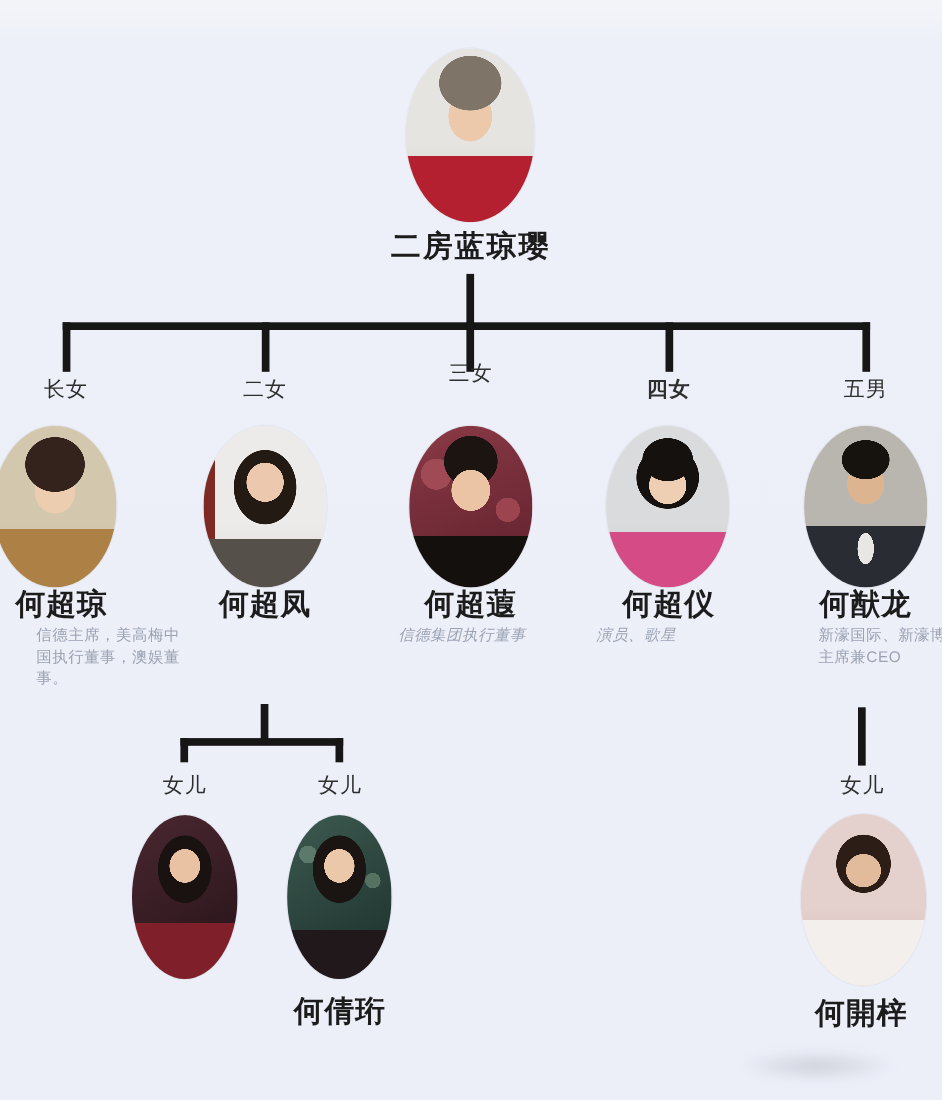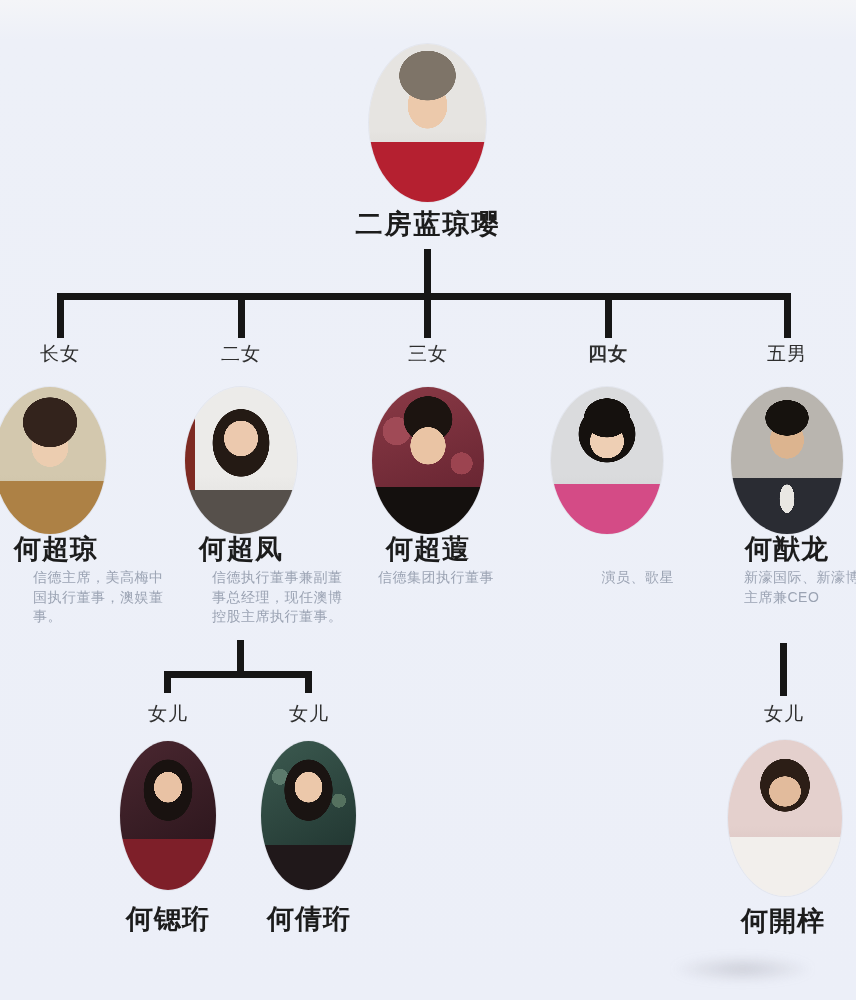--- a/index.html
+++ b/index.html
@@ -107,21 +107,21 @@
     position:absolute;width:160px;
     text-align:center;font-size:27px;font-weight:bold;color:#1c1c1c;
     letter-spacing:1px;
   }
   .person-desc{
     position:absolute;top:568px;
     font-size:14px;line-height:19.5px;color:#9ba3b3;
     letter-spacing:0.5px;word-break:break-all;
   }
   .desc-left{text-align:left;margin-left:28px;}
-  .desc-center{text-align:right;}
+  .desc-center{text-align:left;font-style:italic;}
   .watermark{
     position:absolute;left:640px;top:950px;width:205px;height:38px;
     background:radial-gradient(ellipse 50% 50% at 50% 50%,rgba(130,130,142,0.30) 0,rgba(130,130,142,0) 70%);
     filter:blur(5px);
   }
 </style>
 </head>
 <body>
 
 <div class="canvas">
@@ -132,55 +132,54 @@
   <div class="line" style="left:424px;top:249px;width:7px;height:48px;"></div>
   <div class="line" style="left:57px;top:293px;width:734px;height:7px;"></div>
   <div class="line" style="left:57px;top:293px;width:7px;height:45px;"></div>
   <div class="line" style="left:238px;top:293px;width:7px;height:45px;"></div>
   <div class="line" style="left:424px;top:293px;width:7px;height:45px;"></div>
   <div class="line" style="left:605px;top:293px;width:7px;height:45px;"></div>
   <div class="line" style="left:784px;top:293px;width:7px;height:45px;"></div>
 
   <div class="relation" style="left:10px;top:341px;">长女</div>
   <div class="relation" style="left:191px;top:341px;">二女</div>
-  <div class="relation" style="left:378px;top:341px;">三女</div>
+  <div class="relation" style="left:378px;top:326px;">三女</div>
   <div class="relation" style="left:558px;top:341px;font-weight:bold;">四女</div>
   <div class="relation" style="left:737px;top:341px;">五男</div>
 
   <div class="portrait p-chiuking" style="left:-6px;top:387px;width:112px;height:147px;"></div>
   <div class="portrait p-chiufung" style="left:185px;top:387px;width:112px;height:147px;"></div>
   <div class="portrait p-chiuha" style="left:372px;top:387px;width:112px;height:147px;"></div>
   <div class="portrait p-chiuyee" style="left:551px;top:387px;width:112px;height:147px;"></div>
   <div class="portrait p-lawrence" style="left:731px;top:387px;width:112px;height:147px;"></div>
 
   <div class="person-name" style="left:-24px;top:531px;">何超琼</div>
   <div class="person-name" style="left:348px;top:531px;">何超蕸</div>
   <div class="person-name" style="left:161px;top:531px;">何超凤</div>
+  <div class="person-name" style="left:528px;top:531px;">何超仪</div>
   <div class="person-name" style="left:707px;top:531px;">何猷龙</div>
 
   <div class="person-desc desc-left" style="left:5px;width:132px;">信德主席，美高梅中国执行董事，澳娱董事。</div>
-  <div class="person-desc desc-left" style="left:184px;width:134px;">信德执行董事兼副董事总经理，现任澳博控股主席执行董事。</div>
   <div class="person-desc desc-center" style="left:362px;width:132px;">信德集团执行董事</div>
   <div class="person-desc desc-center" style="left:542px;width:132px;">演员、歌星</div>
   <div class="person-desc desc-left" style="left:716px;width:134px;">新濠国际、新濠博亚主席兼CEO</div>
 
   <div class="line" style="left:237px;top:640px;width:7px;height:36px;"></div>
   <div class="line" style="left:164px;top:671px;width:148px;height:7px;"></div>
   <div class="line" style="left:164px;top:671px;width:7px;height:22px;"></div>
   <div class="line" style="left:305px;top:671px;width:7px;height:22px;"></div>
 
   <div class="line" style="left:780px;top:643px;width:7px;height:53px;"></div>
 
   <div class="relation" style="left:118px;top:701px;">女儿</div>
   <div class="relation" style="left:259px;top:701px;">女儿</div>
   <div class="relation" style="left:734px;top:701px;">女儿</div>
 
   <div class="portrait p-sihang" style="left:120px;top:741px;width:96px;height:149px;"></div>
   <div class="portrait p-sinhang" style="left:261px;top:741px;width:95px;height:149px;"></div>
   <div class="portrait p-hoitsz" style="left:728px;top:740px;width:114px;height:156px;"></div>
 
-  <div class="person-name" style="left:88px;top:901px;">何锶珩</div>
   <div class="person-name" style="left:229px;top:901px;">何倩珩</div>
   <div class="person-name" style="left:703px;top:903px;">何開梓</div>
 
   <div class="watermark"></div>
 
 </div>
 
 </body></html>

